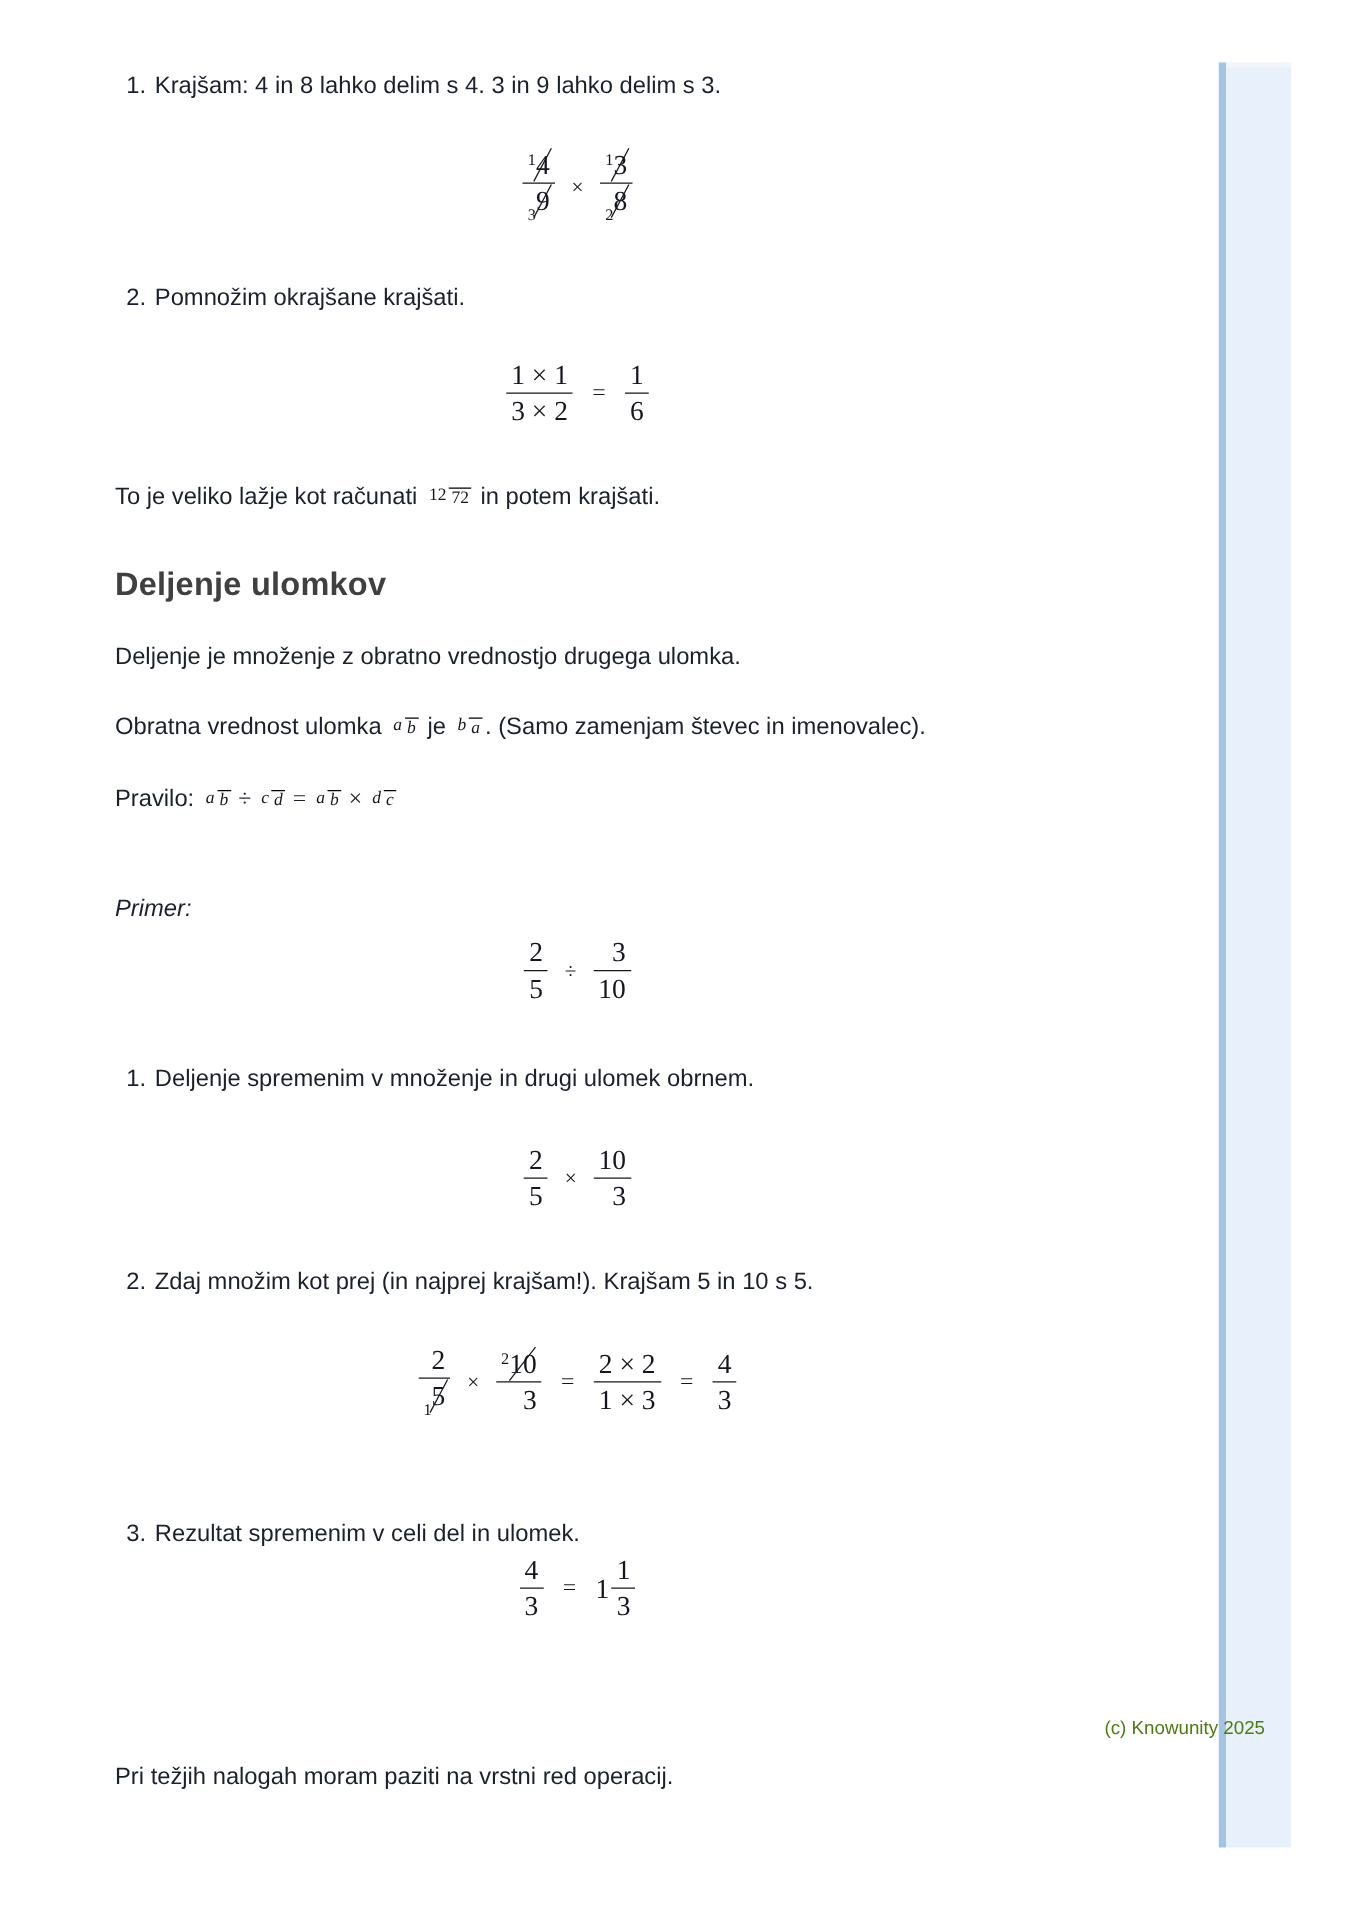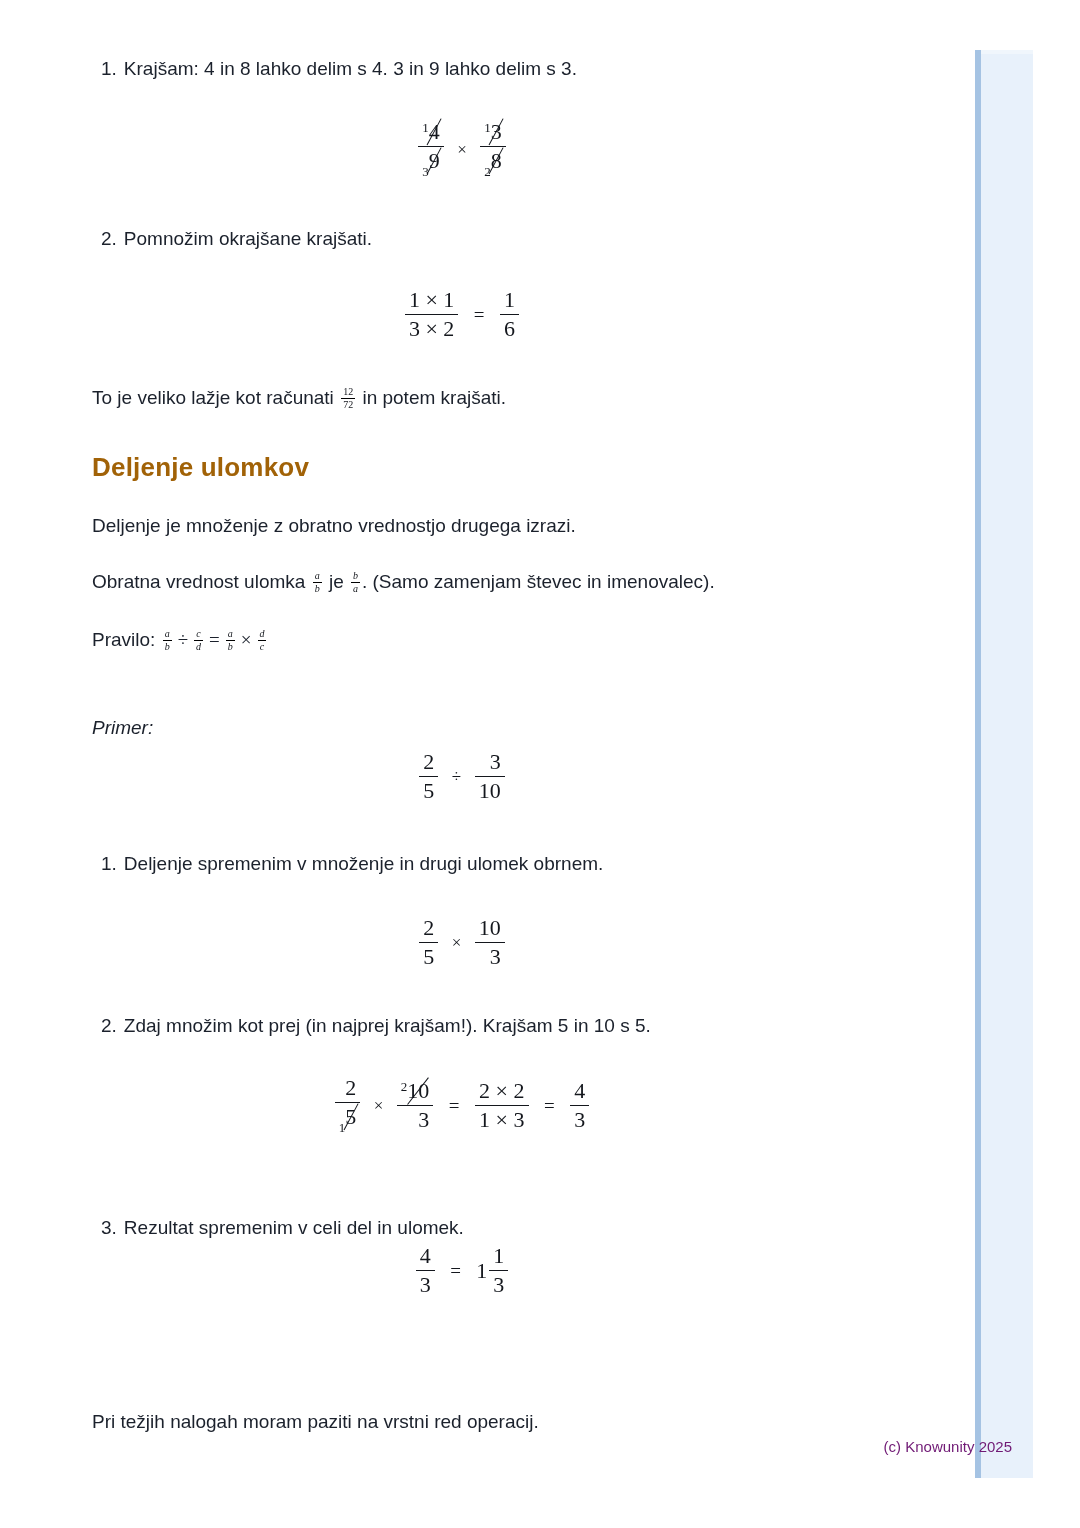--- a/index.html
+++ b/index.html
@@ -6,21 +6,21 @@
   .doc{position:relative;width:1080px;height:1528px;background:#ffffff;overflow:hidden;
        font-family:"Liberation Sans",sans-serif;color:#1b212c;}
   .content{position:absolute;left:92px;top:0;width:846px;height:1236px;}
 
   
   .p{position:absolute;left:0;font-size:19px;line-height:1.3;white-space:pre-wrap;color:#1b212c;}
   .li{position:absolute;left:9px;font-size:19px;line-height:1.3;white-space:pre-wrap;color:#1b212c;}
   .li .mk{margin-right:7px;}
   .b{font-weight:400;}
   .it{font-style:italic;}
-  .h{position:absolute;left:0;font-size:26px;font-weight:700;color:#a16207;letter-spacing:.2px;}
+  .h{position:absolute;left:0;font-size:26px;font-weight:700;color:#404040;letter-spacing:.2px;}
 
   
   .formula{position:absolute;left:0;width:740px;text-align:center;
            font-family:"Liberation Serif",serif;font-size:22px;color:#14171d;}
   .frac{display:inline-block;vertical-align:middle;text-align:right;}
   .frac .fn{display:block;padding:0 4px 2px;line-height:1.1;}
   .frac .fd{display:block;padding:2px 4px 0;line-height:1.1;border-top:1.4px solid #14171d;}
   .mop{display:inline-block;vertical-align:middle;font-size:17px;padding:0 8px;}
   .meq{display:inline-block;vertical-align:middle;font-size:19px;padding:0 10px;}
   .mwhole{display:inline-block;vertical-align:middle;margin-right:2px;}
@@ -28,33 +28,33 @@
   
   .ss{font-size:13px;vertical-align:7px;}
   .sb{font-size:13px;vertical-align:-8px;}
   .cancel{position:relative;display:inline-block;}
   .cancel::after{content:"";position:absolute;left:50%;top:50%;width:1.35em;
                  border-top:1.4px solid #14171d;
                  transform:translate(-50%,-50%) rotate(-62deg);}
   .cancel.wide::after{width:1.55em;transform:translate(-50%,-50%) rotate(-52deg);}
 
   
-  .tfrac{display:inline-flex;flex-direction:column;align-items:center;vertical-align:middle;
-         font-family:"Liberation Serif",serif;font-size:10px;line-height:1.05;
+  .tfrac{display:inline-flex;flex-direction:row;align-items:center;vertical-align:middle;
+         font-family:"Liberation Serif",serif;font-size:14px;line-height:1.05;
          color:#14171d;margin:0 2px;}
   .tfrac .tn{padding:0 2px 1px;}
   .tfrac .td{padding:1px 2px 0;border-top:1px solid #000000;}
   .top{font-family:"Liberation Serif",serif;padding:0 4px;}
 
   
   .edge-line{position:absolute;left:975px;top:50px;width:6px;height:1428px;background:#a5c3e3;}
   .edge-panel{position:absolute;left:981px;top:50px;width:52px;height:1428px;
               background:#e8f1fb;border-top:4px solid #f0f6fc;box-sizing:border-box;}
 
-  .watermark{position:absolute;top:1438px;right:68px;font-size:15px;color:#701a75;z-index:5;}
+  .watermark{position:absolute;top:1374px;right:68px;font-size:15px;color:#4d7c0f;z-index:5;}
 </style>
 </head>
 <body>
 
 <div class="doc">
   <div class="content">
 
     <div class="li" style="top:57px"><span class="mk">1.</span><span>Krajšam: 4 in 8 lahko delim s 4. 3 in 9 lahko delim s 3.</span></div>
 
     <div class="formula" style="top:120px">
@@ -80,21 +80,21 @@
       <span class="frac">
         <span class="fn">1</span>
         <span class="fd">6</span>
       </span>
     </div>
 
     <div class="p" style="top:386px"><span>To je veliko lažje kot računati </span><span class="tfrac"><span class="tn">12</span><span class="td">72</span></span><span> in potem krajšati.</span></div>
 
     <div class="h" style="top:452px">Deljenje ulomkov</div>
 
-    <div class="p" style="top:514px"><span>Deljenje je množenje z </span><span class="b">obratno vrednostjo</span><span> drugega izrazi.</span></div>
+    <div class="p" style="top:514px"><span>Deljenje je množenje z </span><span class="b">obratno vrednostjo</span><span> drugega ulomka.</span></div>
 
     <div class="p" style="top:570px"><span class="b">Obratna vrednost</span><span> ulomka</span> <span class="tfrac"><span class="tn it">a</span><span class="td it">b</span></span> <span>je</span> <span class="tfrac"><span class="tn it">b</span><span class="td it">a</span></span><span>. (Samo zamenjam števec in imenovalec).</span></div>
 
     <div class="p" style="top:628px"><span class="b">Pravilo:</span> <span class="tfrac"><span class="tn it">a</span><span class="td it">b</span></span><span class="top">÷</span><span class="tfrac"><span class="tn it">c</span><span class="td it">d</span></span><span class="top">=</span><span class="tfrac"><span class="tn it">a</span><span class="td it">b</span></span><span class="top">×</span><span class="tfrac"><span class="tn it">d</span><span class="td it">c</span></span></div>
 
     <div class="p it" style="top:716px">Primer:</div>
 
     <div class="formula" style="top:750px">
       <span class="frac">
         <span class="fn">2</span>

